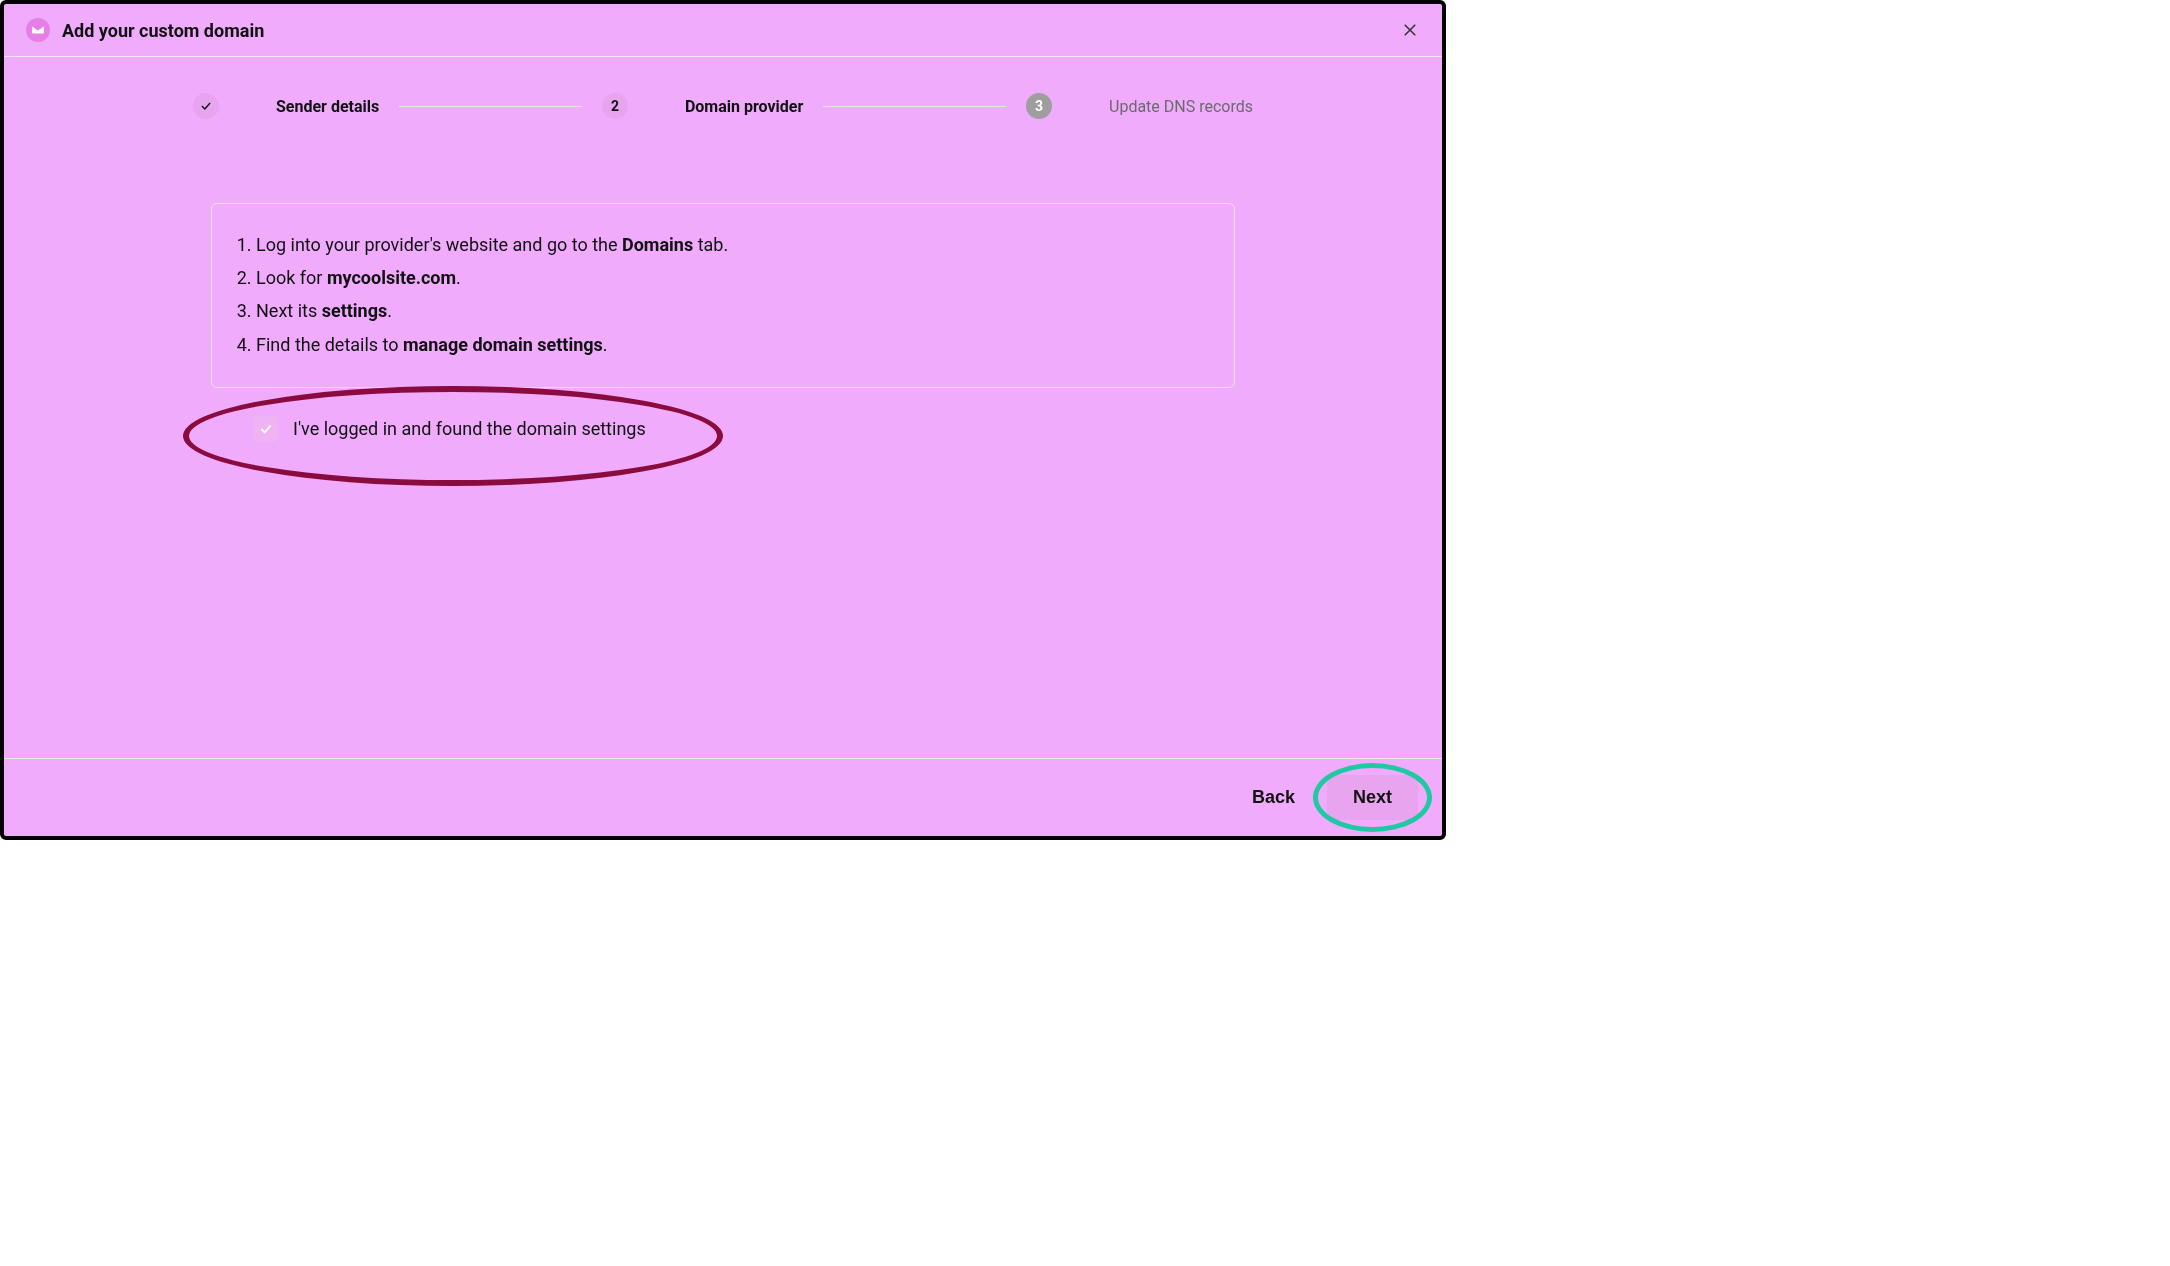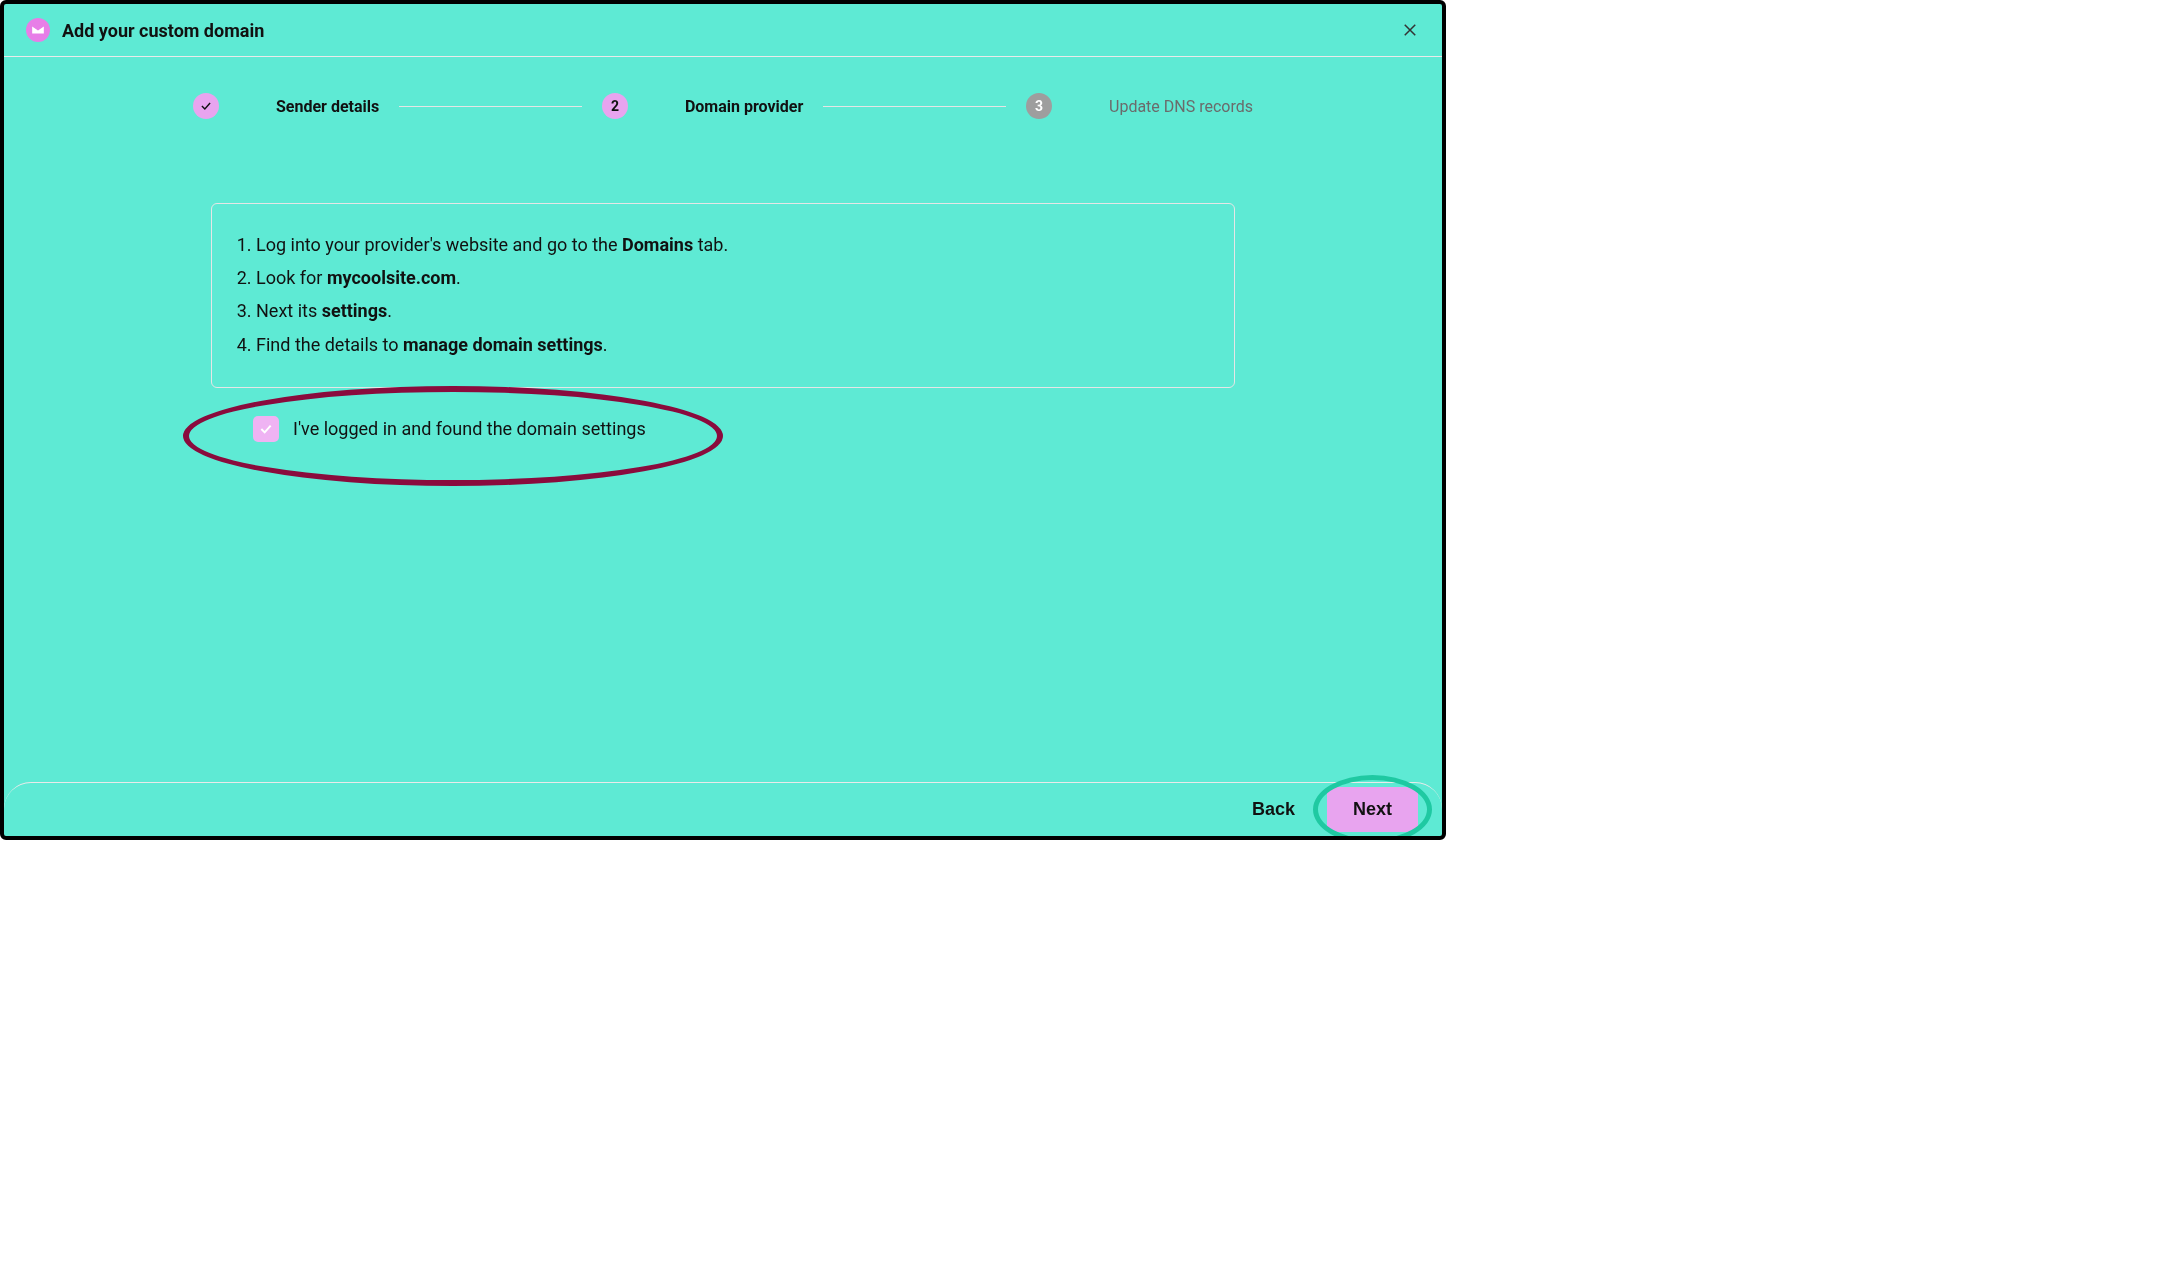--- a/index.html
+++ b/index.html
@@ -7,21 +7,21 @@
   body {
     font-family: -apple-system, BlinkMacSystemFont, "Segoe UI", Roboto, Helvetica, Arial, sans-serif;
     background: #fff;
     color: #111;
   }
   .frame {
     width: 1446px;
     height: 840px;
     border: 4px solid #000;
     border-radius: 6px;
-    background: #5eead4;
+    background: #f0abfc;
     display: flex;
     flex-direction: column;
     position: relative;
     overflow: hidden;
   }
   .header {
     display: flex;
     align-items: center;
     padding: 14px 22px;
     border-bottom: 1px solid #eaeaea;
@@ -98,24 +98,23 @@
     position: absolute;
     left: -70px; top: -30px;
     width: 540px; height: 100px;
     border: 6px solid #8a0b3d;
     border-radius: 50%;
     pointer-events: none;
   }
 
   .footer {
     border-top: 1px solid #eaeaea;
-    padding: 4px 24px;
+    padding: 16px 24px;
     display: flex; justify-content: flex-end; align-items: center; gap: 18px;
     position: relative;
-    border-radius: 28px;
   }
   .back-btn {
     background: none; border: none; font-size: 18px; font-weight: 700; color: #111;
     padding: 10px 14px; cursor: pointer;
   }
   .next-wrap { position: relative; display: inline-block; }
   .next-btn {
     background: #e8a4ef; border: none; font-size: 18px; font-weight: 800; color: #111;
     padding: 12px 26px; border-radius: 4px; cursor: pointer;
   }

